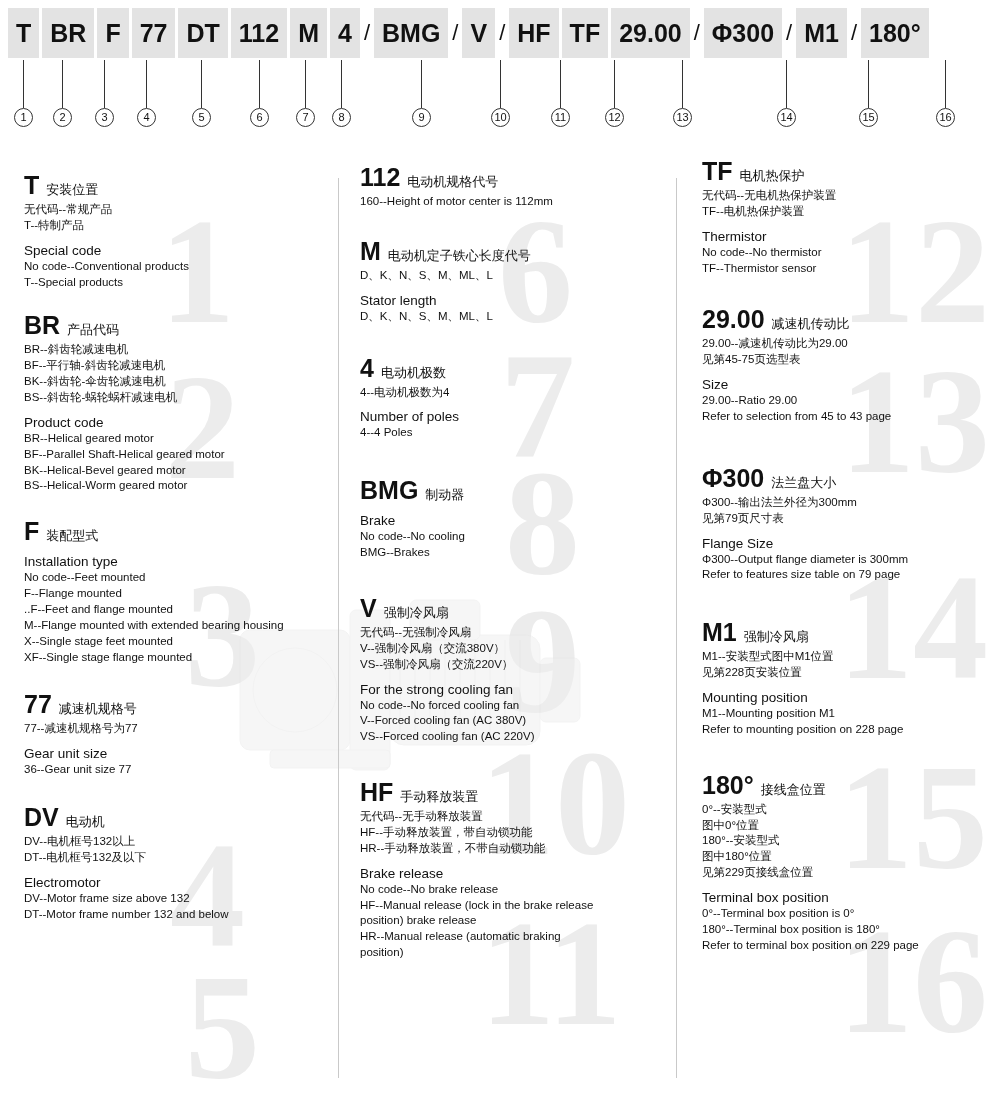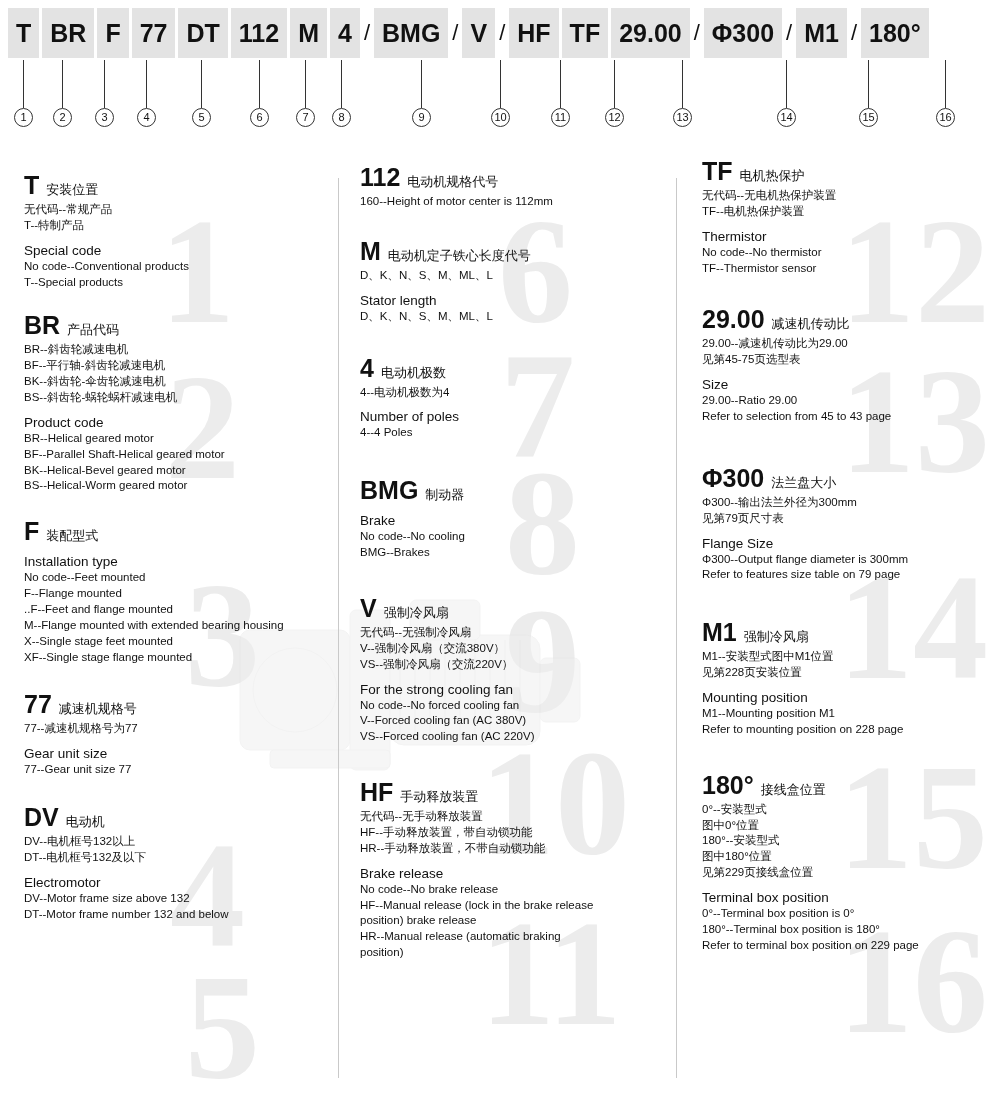--- a/index.html
+++ b/index.html
@@ -300,21 +300,21 @@
 XF--Single stage flange mounted</div>
       </div>
 
       <div class="blk" style="margin-top:26px;">
         <div class="blk-head">
           <span class="blk-code">77</span>
           <span class="blk-title-cn">减速机规格号</span>
         </div>
         <div class="lines-cn">77--减速机规格号为77</div>
         <div class="sub-title">Gear unit size</div>
-        <div class="lines-en">77--Gear unit size 77</div>
+        <div class="lines-en">36--Gear unit size 77</div>
       </div>
 
       <div class="blk" style="margin-top:26px;">
         <div class="blk-head">
           <span class="blk-code">DV</span>
           <span class="blk-title-cn">电动机</span>
         </div>
         <div class="lines-cn">DV--电机框号132以上
 DT--电机框号132及以下</div>
         <div class="sub-title">Electromotor</div>

